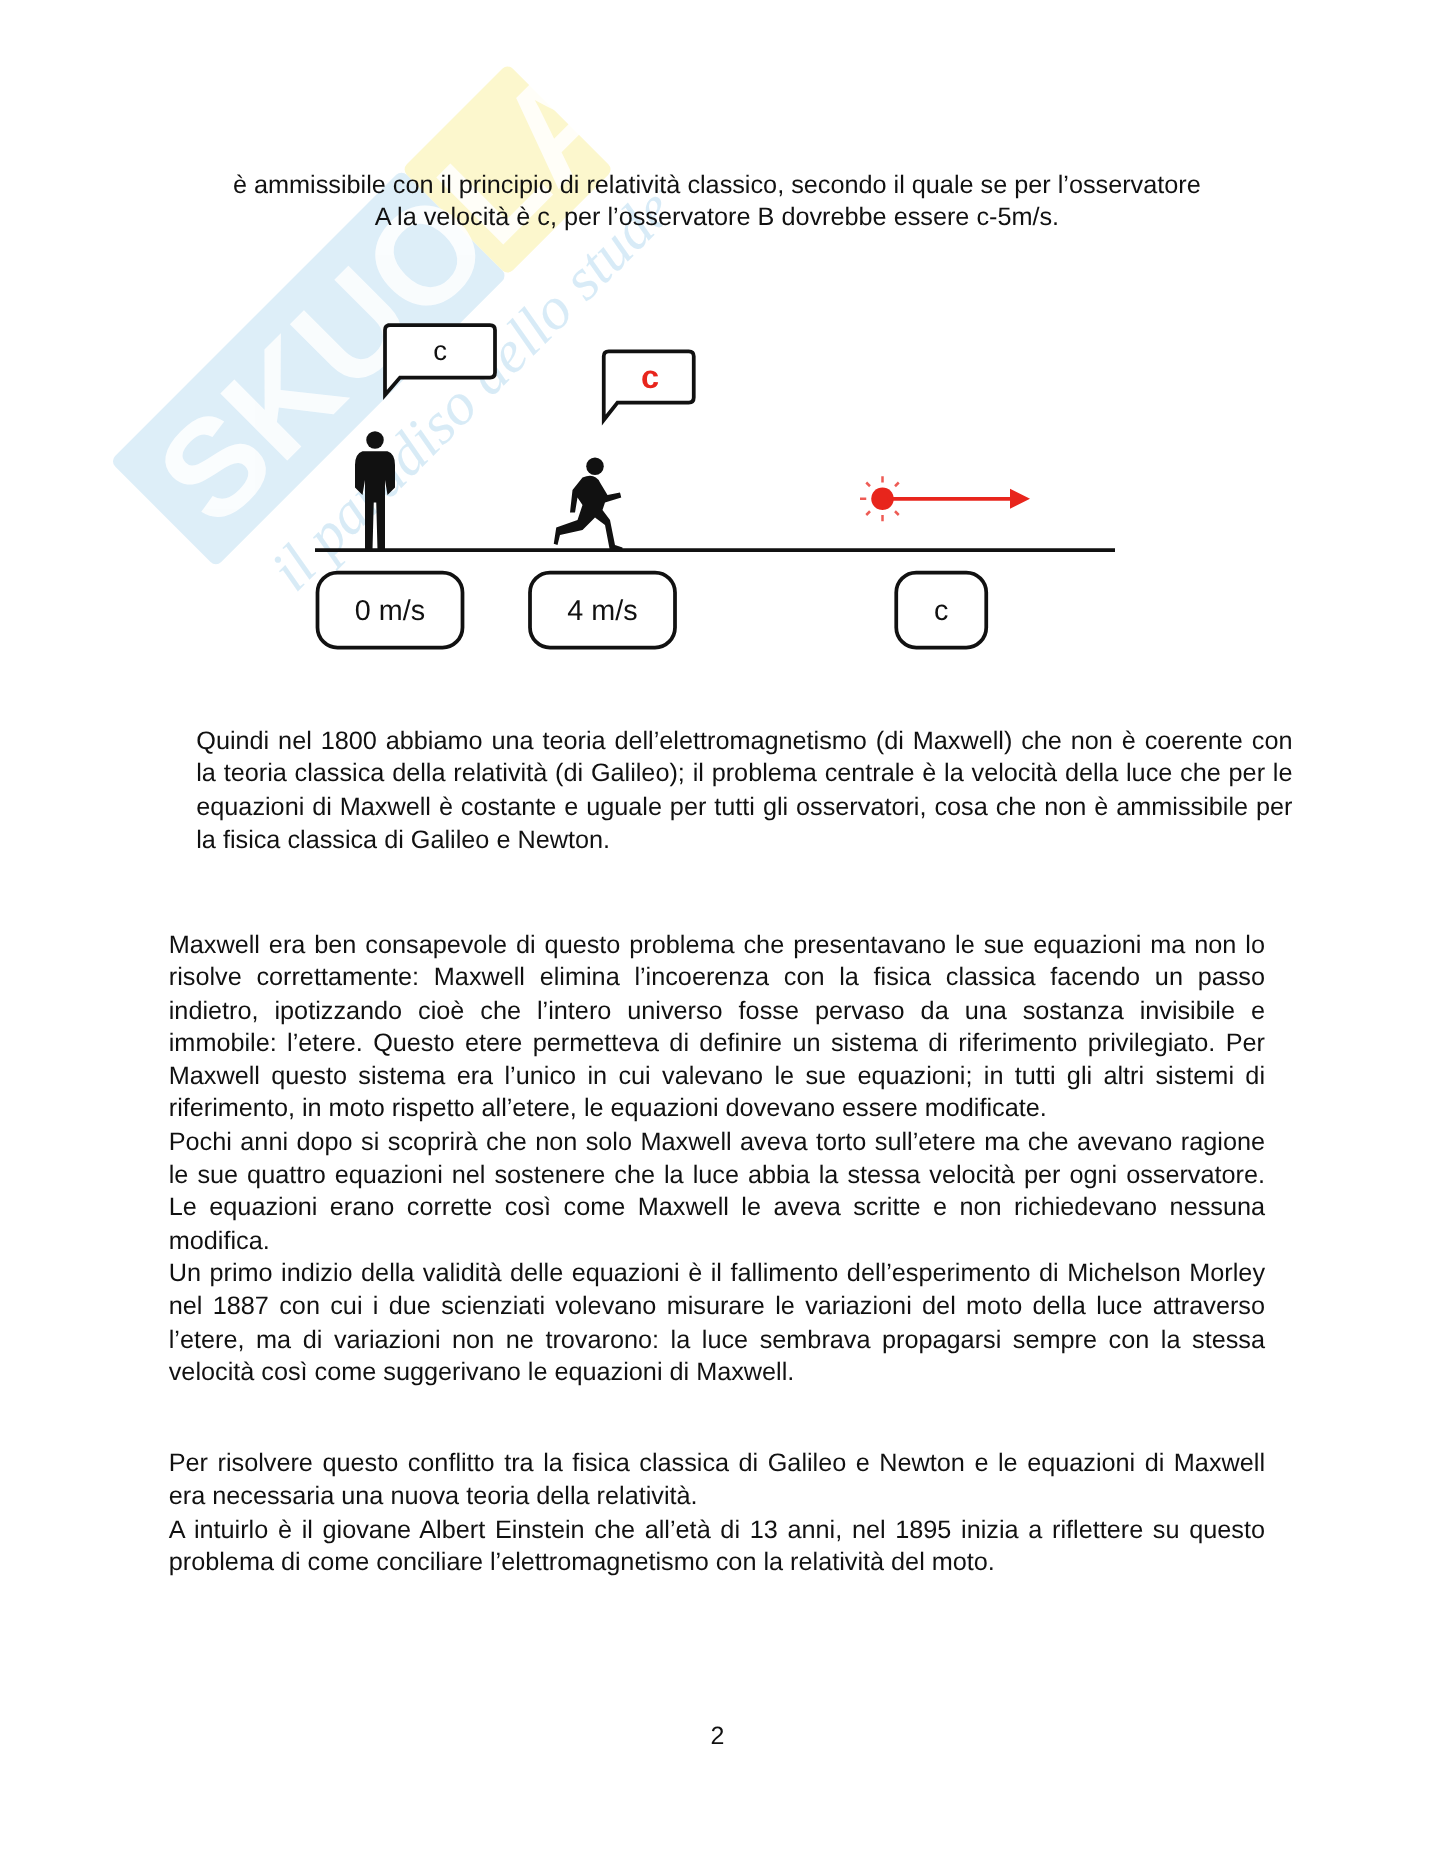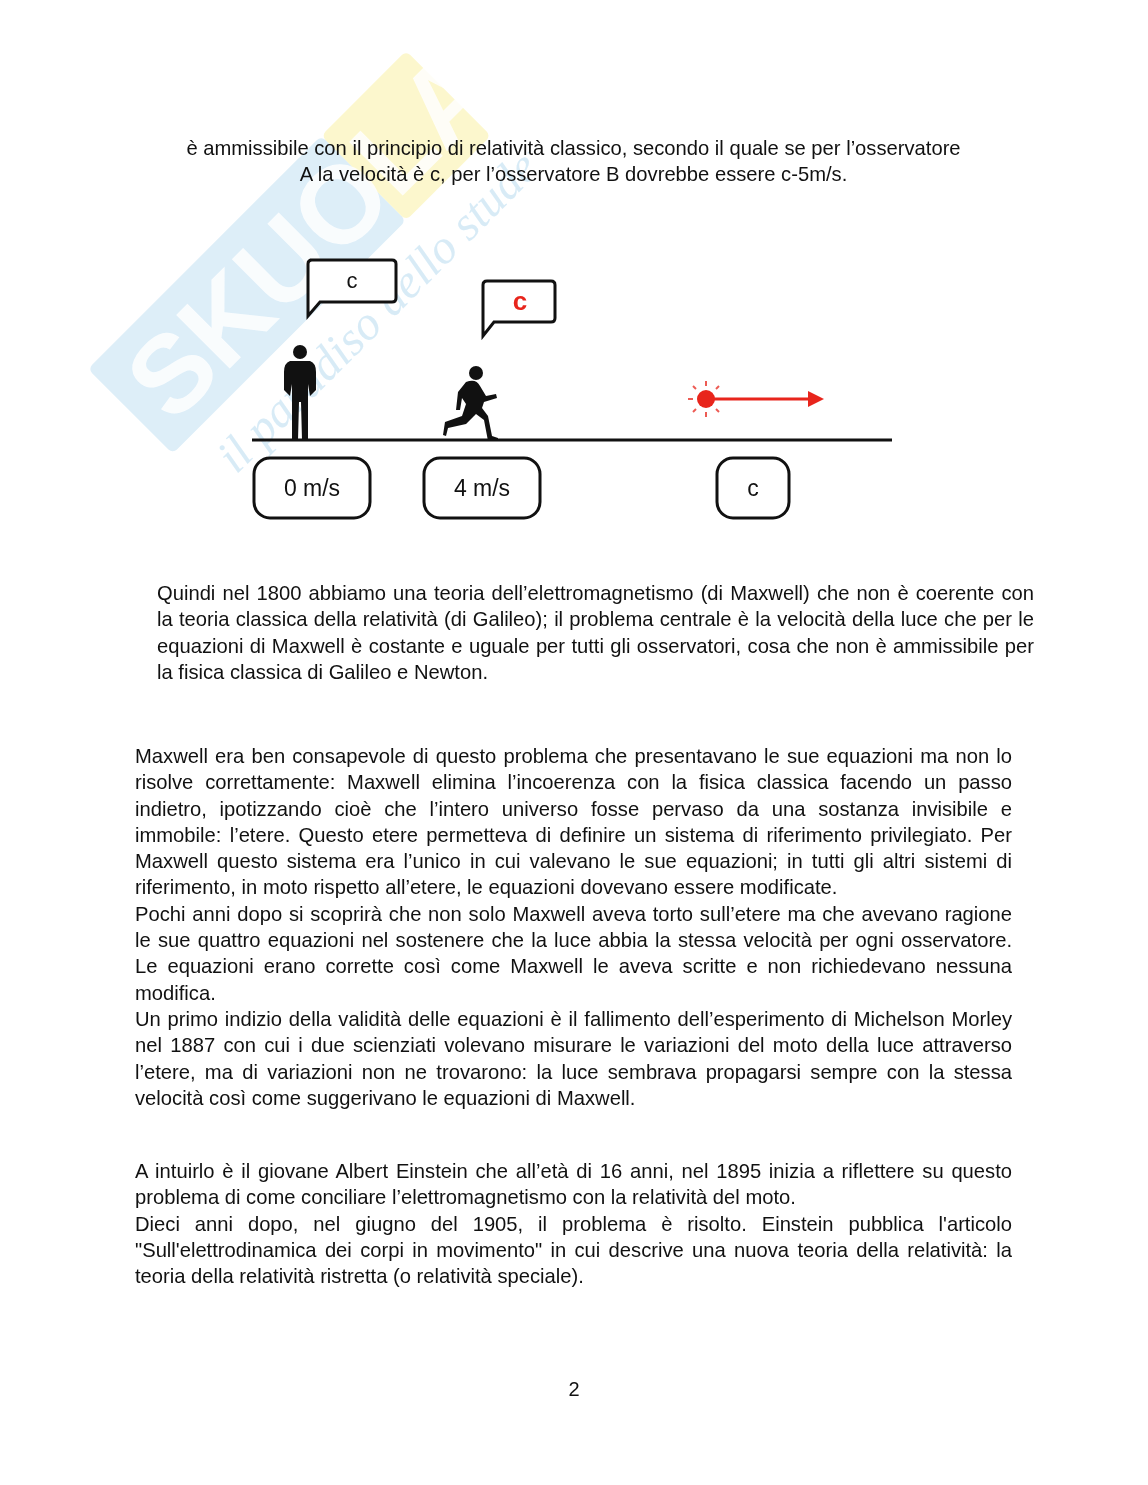--- a/index.html
+++ b/index.html
@@ -100,18 +100,18 @@
     <p class="last-line-left">Quindi nel 1800 abbiamo una teoria dell’elettromagnetismo (di Maxwell) che non è coerente con la teoria classica della relatività (di Galileo); il problema centrale è la velocità della luce che per le equazioni di Maxwell è costante e uguale per tutti gli osservatori, cosa che non è ammissibile per la fisica classica di Galileo e Newton.</p>
   </div>
 
   <div class="text-block para2">
     <p class="last-line-left">Maxwell era ben consapevole di questo problema che presentavano le sue equazioni ma non lo risolve correttamente: Maxwell elimina l’incoerenza con la fisica classica facendo un passo indietro, ipotizzando cioè che l’intero universo fosse pervaso da una sostanza invisibile e immobile: l’etere. Questo etere permetteva di definire un sistema di riferimento privilegiato. Per Maxwell questo sistema era l’unico in cui valevano le sue equazioni; in tutti gli altri sistemi di riferimento, in moto rispetto all’etere, le equazioni dovevano essere modificate.</p>
     <p class="last-line-left">Pochi anni dopo si scoprirà che non solo Maxwell aveva torto sull’etere ma che avevano ragione le sue quattro equazioni nel sostenere che la luce abbia la stessa velocità per ogni osservatore.  Le equazioni erano corrette così come Maxwell le aveva scritte e non richiedevano nessuna modifica.</p>
     <p class="last-line-left">Un primo indizio della validità delle equazioni è il fallimento dell’esperimento di Michelson Morley nel 1887 con cui i due scienziati volevano misurare le variazioni del moto della luce attraverso l’etere, ma di variazioni non ne trovarono: la luce sembrava propagarsi sempre con la stessa velocità così come suggerivano le equazioni di Maxwell.</p>
   </div>
 
   <div class="text-block para3">
-    <p class="last-line-left">A intuirlo è il giovane Albert Einstein che all’età di 16 anni, nel 1895 inizia a riflettere su questo problema di come conciliare l’elettromagnetismo con la relatività del moto.</p>
-    <p class="last-line-left">Dieci anni dopo, nel giugno del 1905, il problema è risolto.  Einstein pubblica l'articolo "Sull'elettrodinamica dei corpi in movimento" in cui descrive una nuova teoria della relatività: la teoria della relatività ristretta (o relatività speciale).</p>
+    <p class="last-line-left">Per risolvere questo conflitto tra la fisica classica di Galileo e Newton e le equazioni di Maxwell era necessaria una nuova teoria della relatività.</p>
+    <p class="last-line-left">A intuirlo è il giovane Albert Einstein che all’età di 13 anni, nel 1895 inizia a riflettere su questo problema di come conciliare l’elettromagnetismo con la relatività del moto.</p>
   </div>
 
   <div class="page-number">2</div>
 </div>
 
 </body></html>

